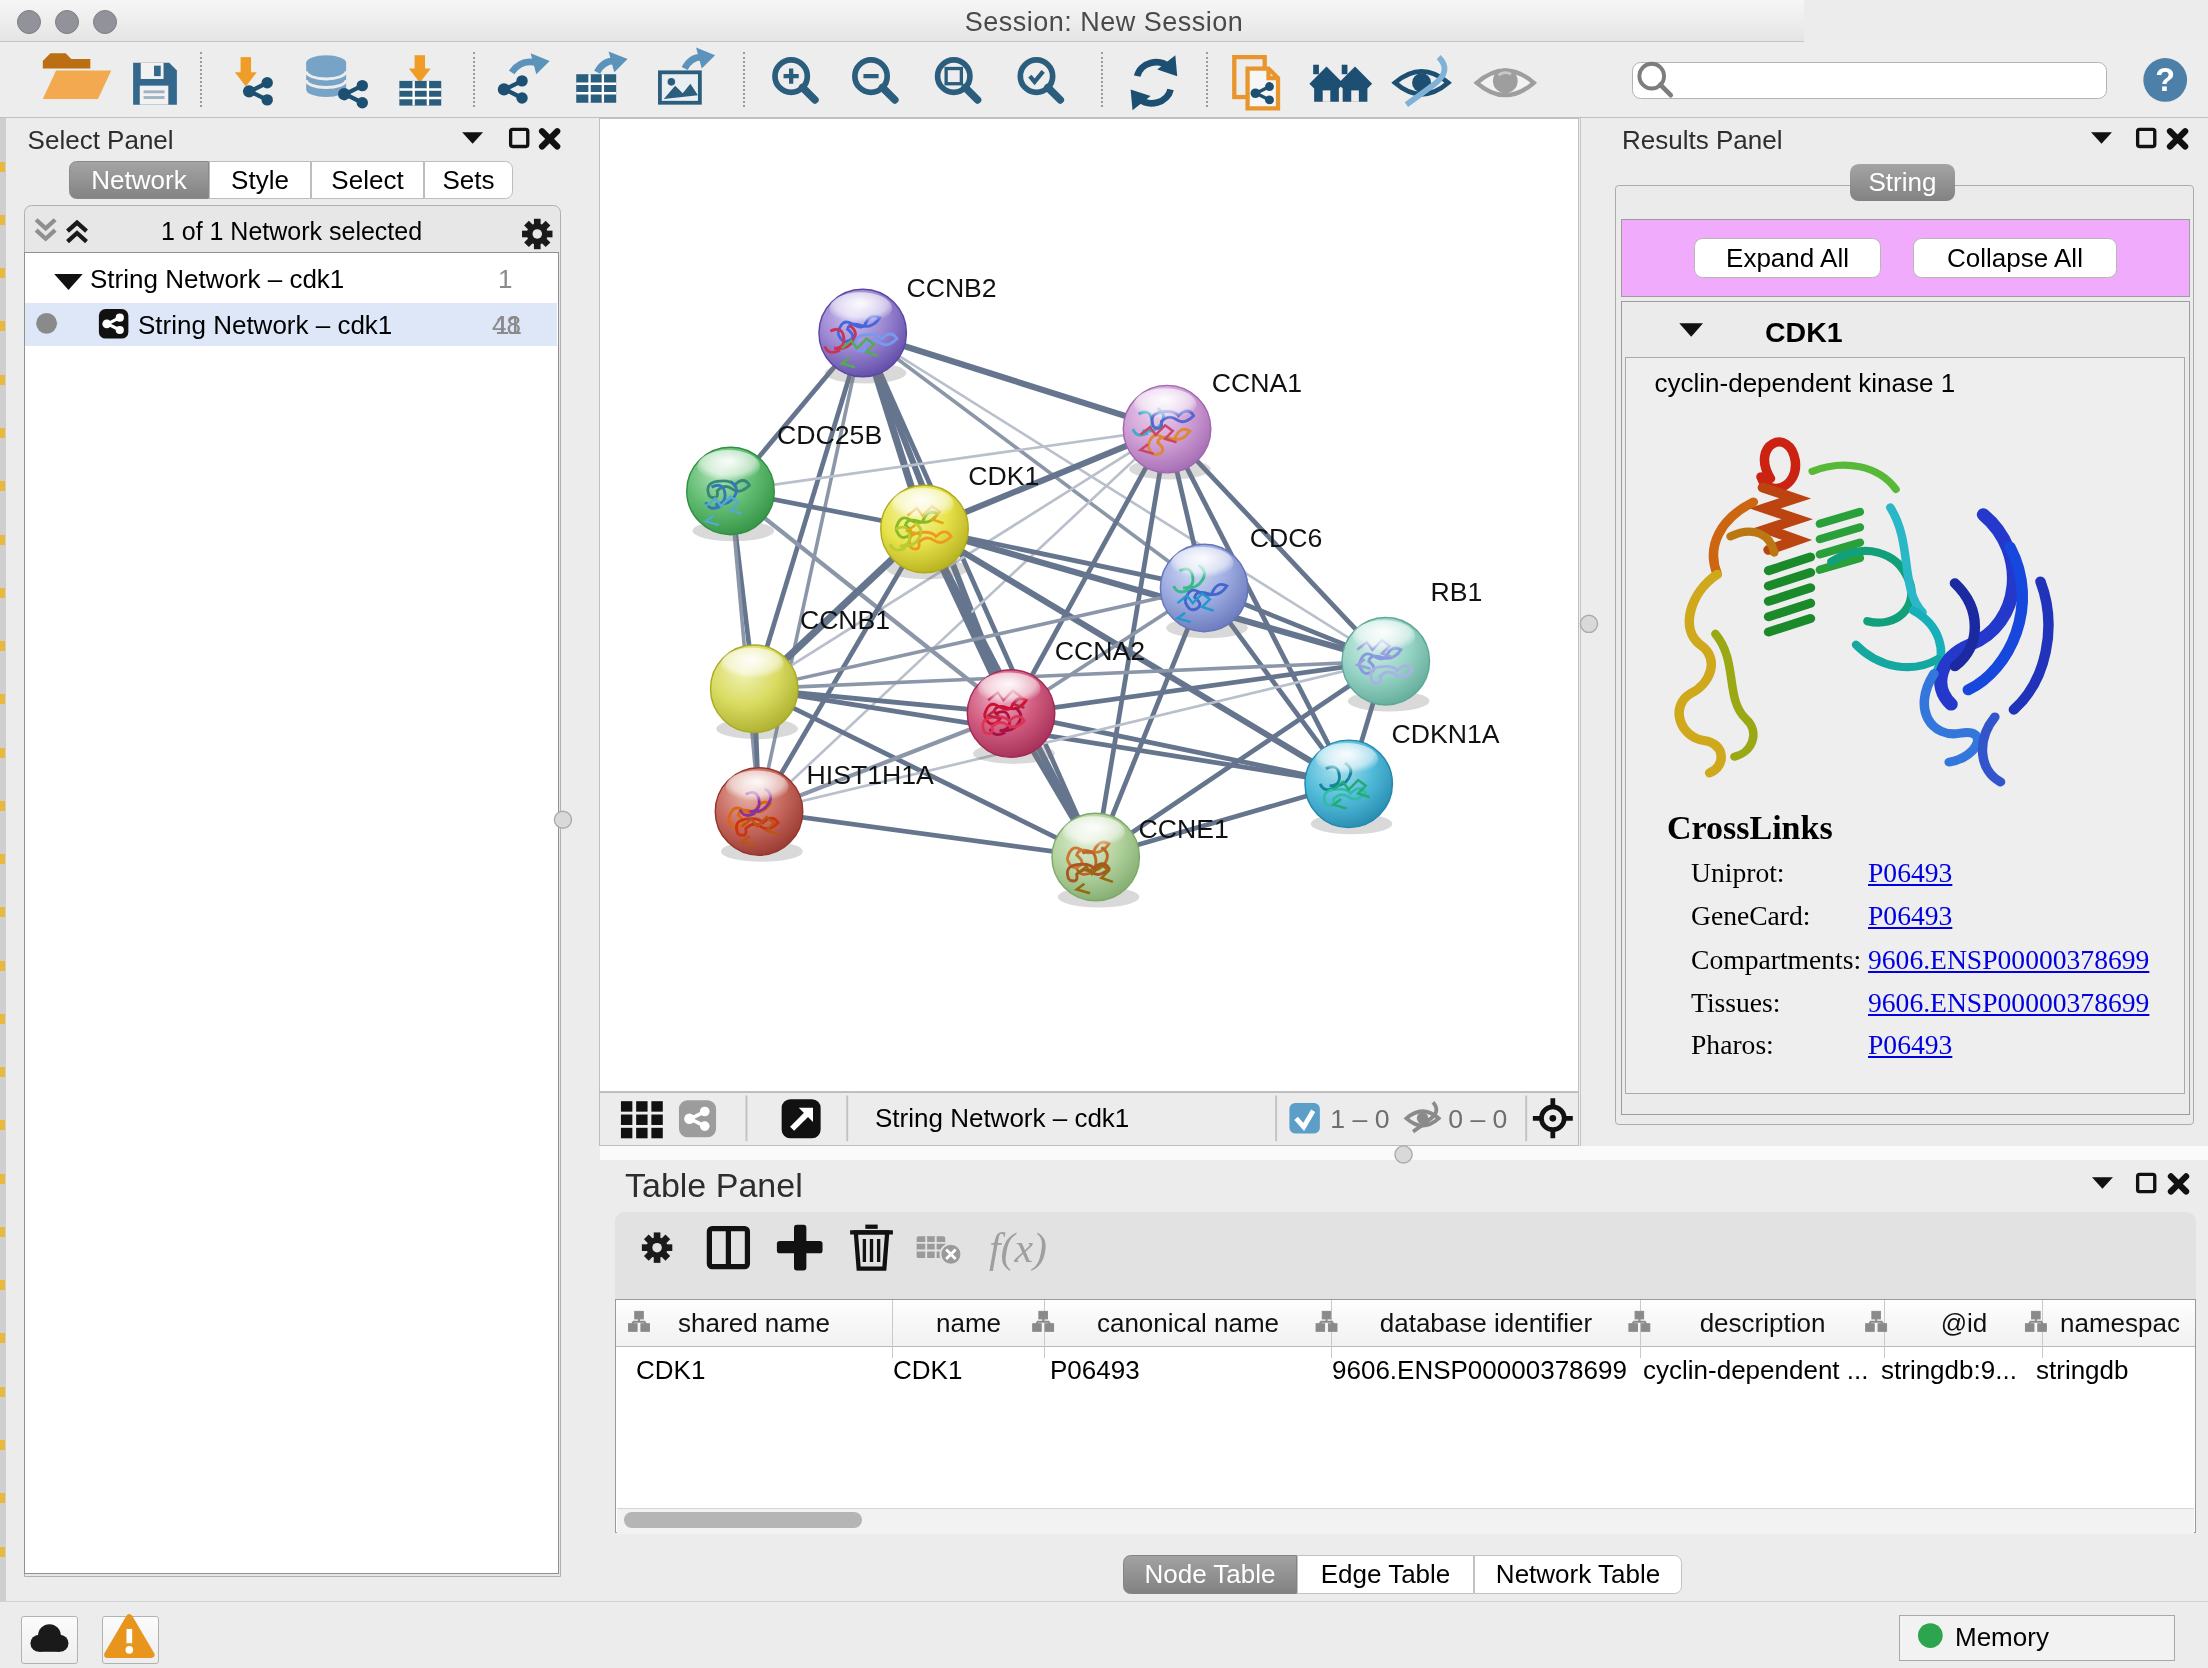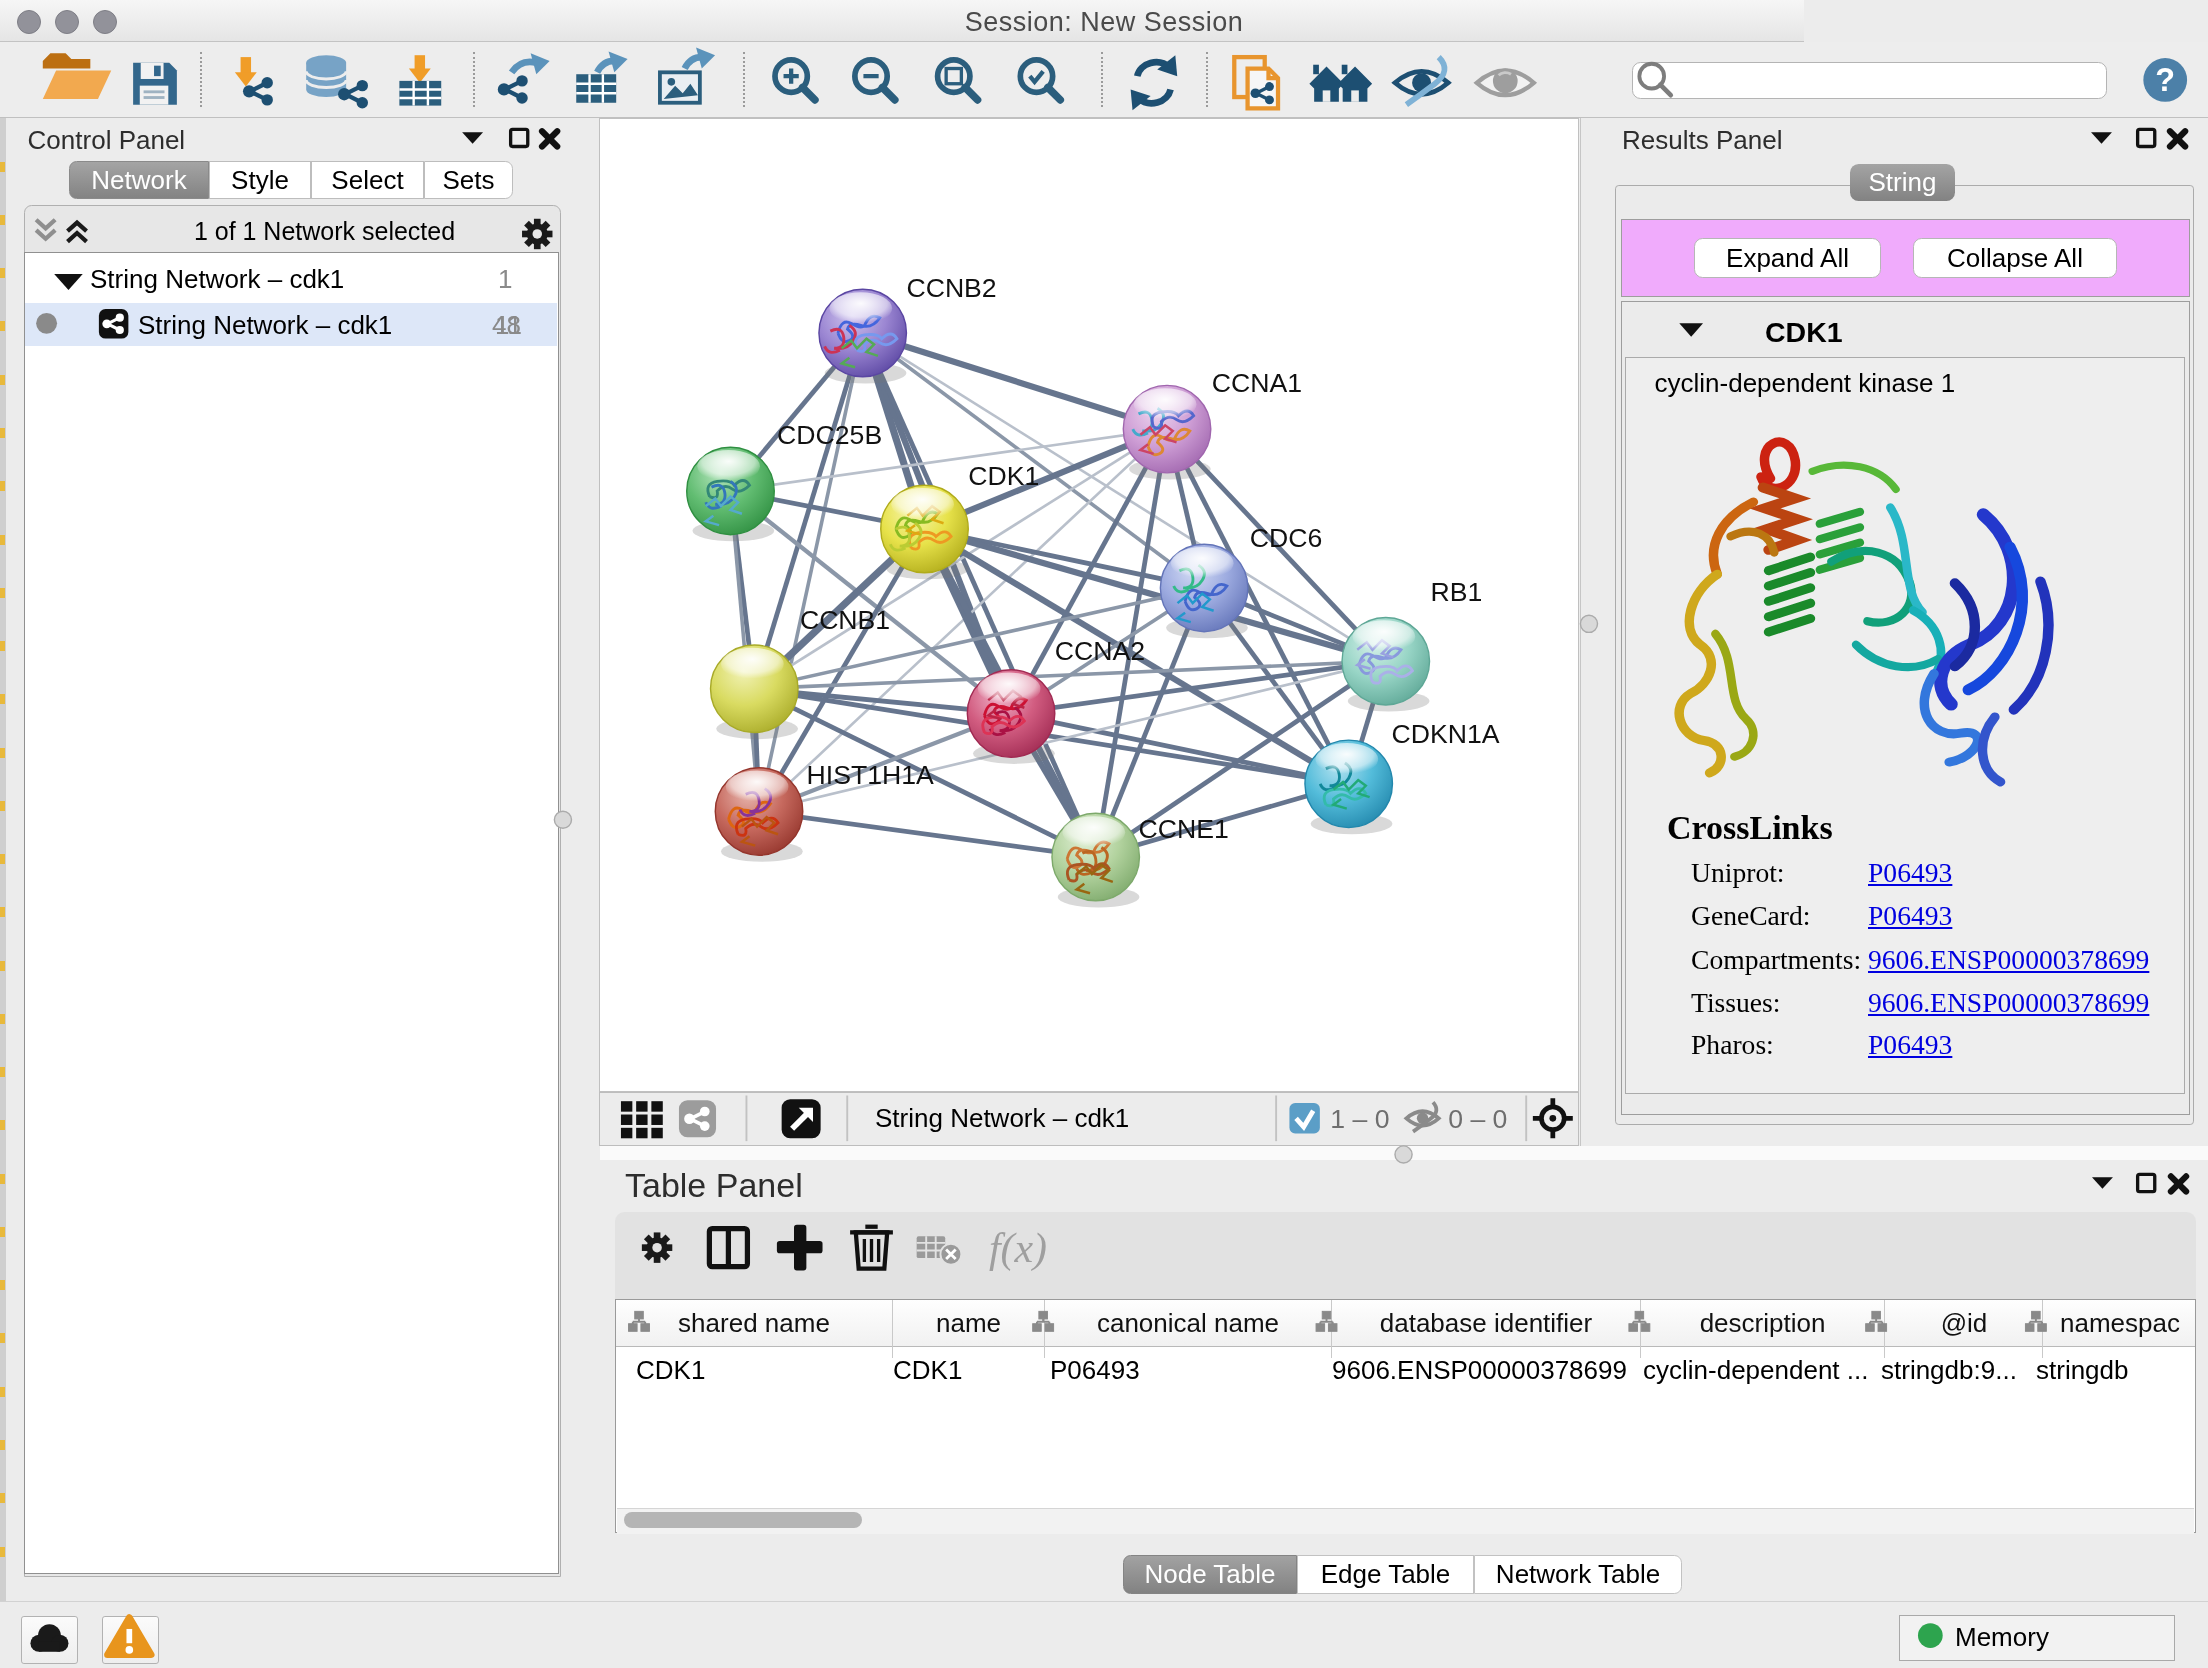--- a/index.html
+++ b/index.html
@@ -15,21 +15,21 @@
 #searchbox{left:1632px;top:20px;width:473px;height:35px;background:#fff;border:1.9px solid #b4b4b4;border-radius:8.6px;}
 
 #sliver{left:0;top:0;width:5.7px;height:1668px;background:#cfcfcf;}
 .ydot{position:absolute;left:0px;width:4.8px;height:9.5px;background:#e8b93c;}
 
 #cp-title{left:27.6px;top:125px;font-size:26px;color:#2d2d2d;}
 #cp-tabs{left:69px;top:161px;width:443px;height:38px;}
 .seg{position:absolute;top:0;height:36px;border:1px solid #bdbdbd;background:#fff;color:#000;font-size:26px;text-align:center;line-height:36px;}
 .seg.sel{background:linear-gradient(#a4a4a4,#838383);color:#fff;border-color:#8a8a8a;}
 #cp-box{left:24px;top:205px;width:535px;height:1370px;background:#e7e7e7;border:1px solid #b0b0b0;border-radius:7.6px 7.6px 0 0;}
-#cp-bar{left:24px;top:205px;width:535px;height:47px;margin-left:33px;}
+#cp-bar{left:24px;top:205px;width:535px;height:47px;}
 #cp-tree{left:24px;top:252px;width:535px;height:1322px;background:#fff;border:1.9px solid #909090;box-sizing:border-box;}
 #row2{left:0px;width:532px;height:43px;background:#dde7f8;}
 
 #netview{left:599px;top:118px;width:980px;height:974px;background:#fff;border:1px solid #c0c0c0;box-sizing:border-box;}
 #netstatus{left:599px;top:1092px;width:980px;height:54px;background:#ececec;border:1px solid #bdbdbd;box-sizing:border-box;}
 
 #rpanel{left:1580px;top:118px;width:629px;height:1042px;background:#ececec;border-left:1px solid #c6c6c6;}
 #rp-title{left:1622px;top:125px;font-size:26px;color:#2d2d2d;}
 #stringtab{z-index:20;left:1850px;top:164px;width:105px;height:37px;background:linear-gradient(#a4a4a4,#828282);border-radius:8.6px;color:#fff;font-size:26px;text-align:center;line-height:37px;}
 #rp-outer{left:1615px;top:185px;width:577px;height:938px;border:1px solid #ababab;border-radius:3.8px;background:#ebebeb;}
@@ -395,21 +395,21 @@
    <rect x="41" y="1726" width="22" height="11"></rect>
  </g>
  <g>
    <path d="M136,1701 l23,39 h-46 z" fill="#e8951d" stroke="#e8951d" stroke-width="7" stroke-linejoin="round"></path>
    <rect x="133" y="1713" width="6" height="15" fill="#fff"></rect>
    <circle cx="136" cy="1735" r="4" fill="#fff"></circle>
  </g>
  <circle cx="2030" cy="1720" r="13" fill="#2da44e"></circle>
 </svg>
 
-<div class="abs" id="cp-title">Control Panel</div>
+<div class="abs" id="cp-title">Select Panel</div>
 <div class="abs" id="cp-tabs">
   <div class="seg sel" style="left:0;width:138px;border-radius:7.6px 0 0 7.6px;">Network</div>
   <div class="seg" style="left:140px;width:100px;">Style</div>
   <div class="seg" style="left:242px;width:111px;">Select</div>
   <div class="seg" style="left:355px;width:87px;border-radius:0 7.6px 7.6px 0;">Sets</div>
 </div>
 <div class="abs" id="cp-box"></div>
 <div class="abs" id="cp-bar">
   <div class="abs" style="left:0px;top:12.4px;width:535px;text-align:center;font-size:25px;">1 of 1 Network selected</div>
 </div>

